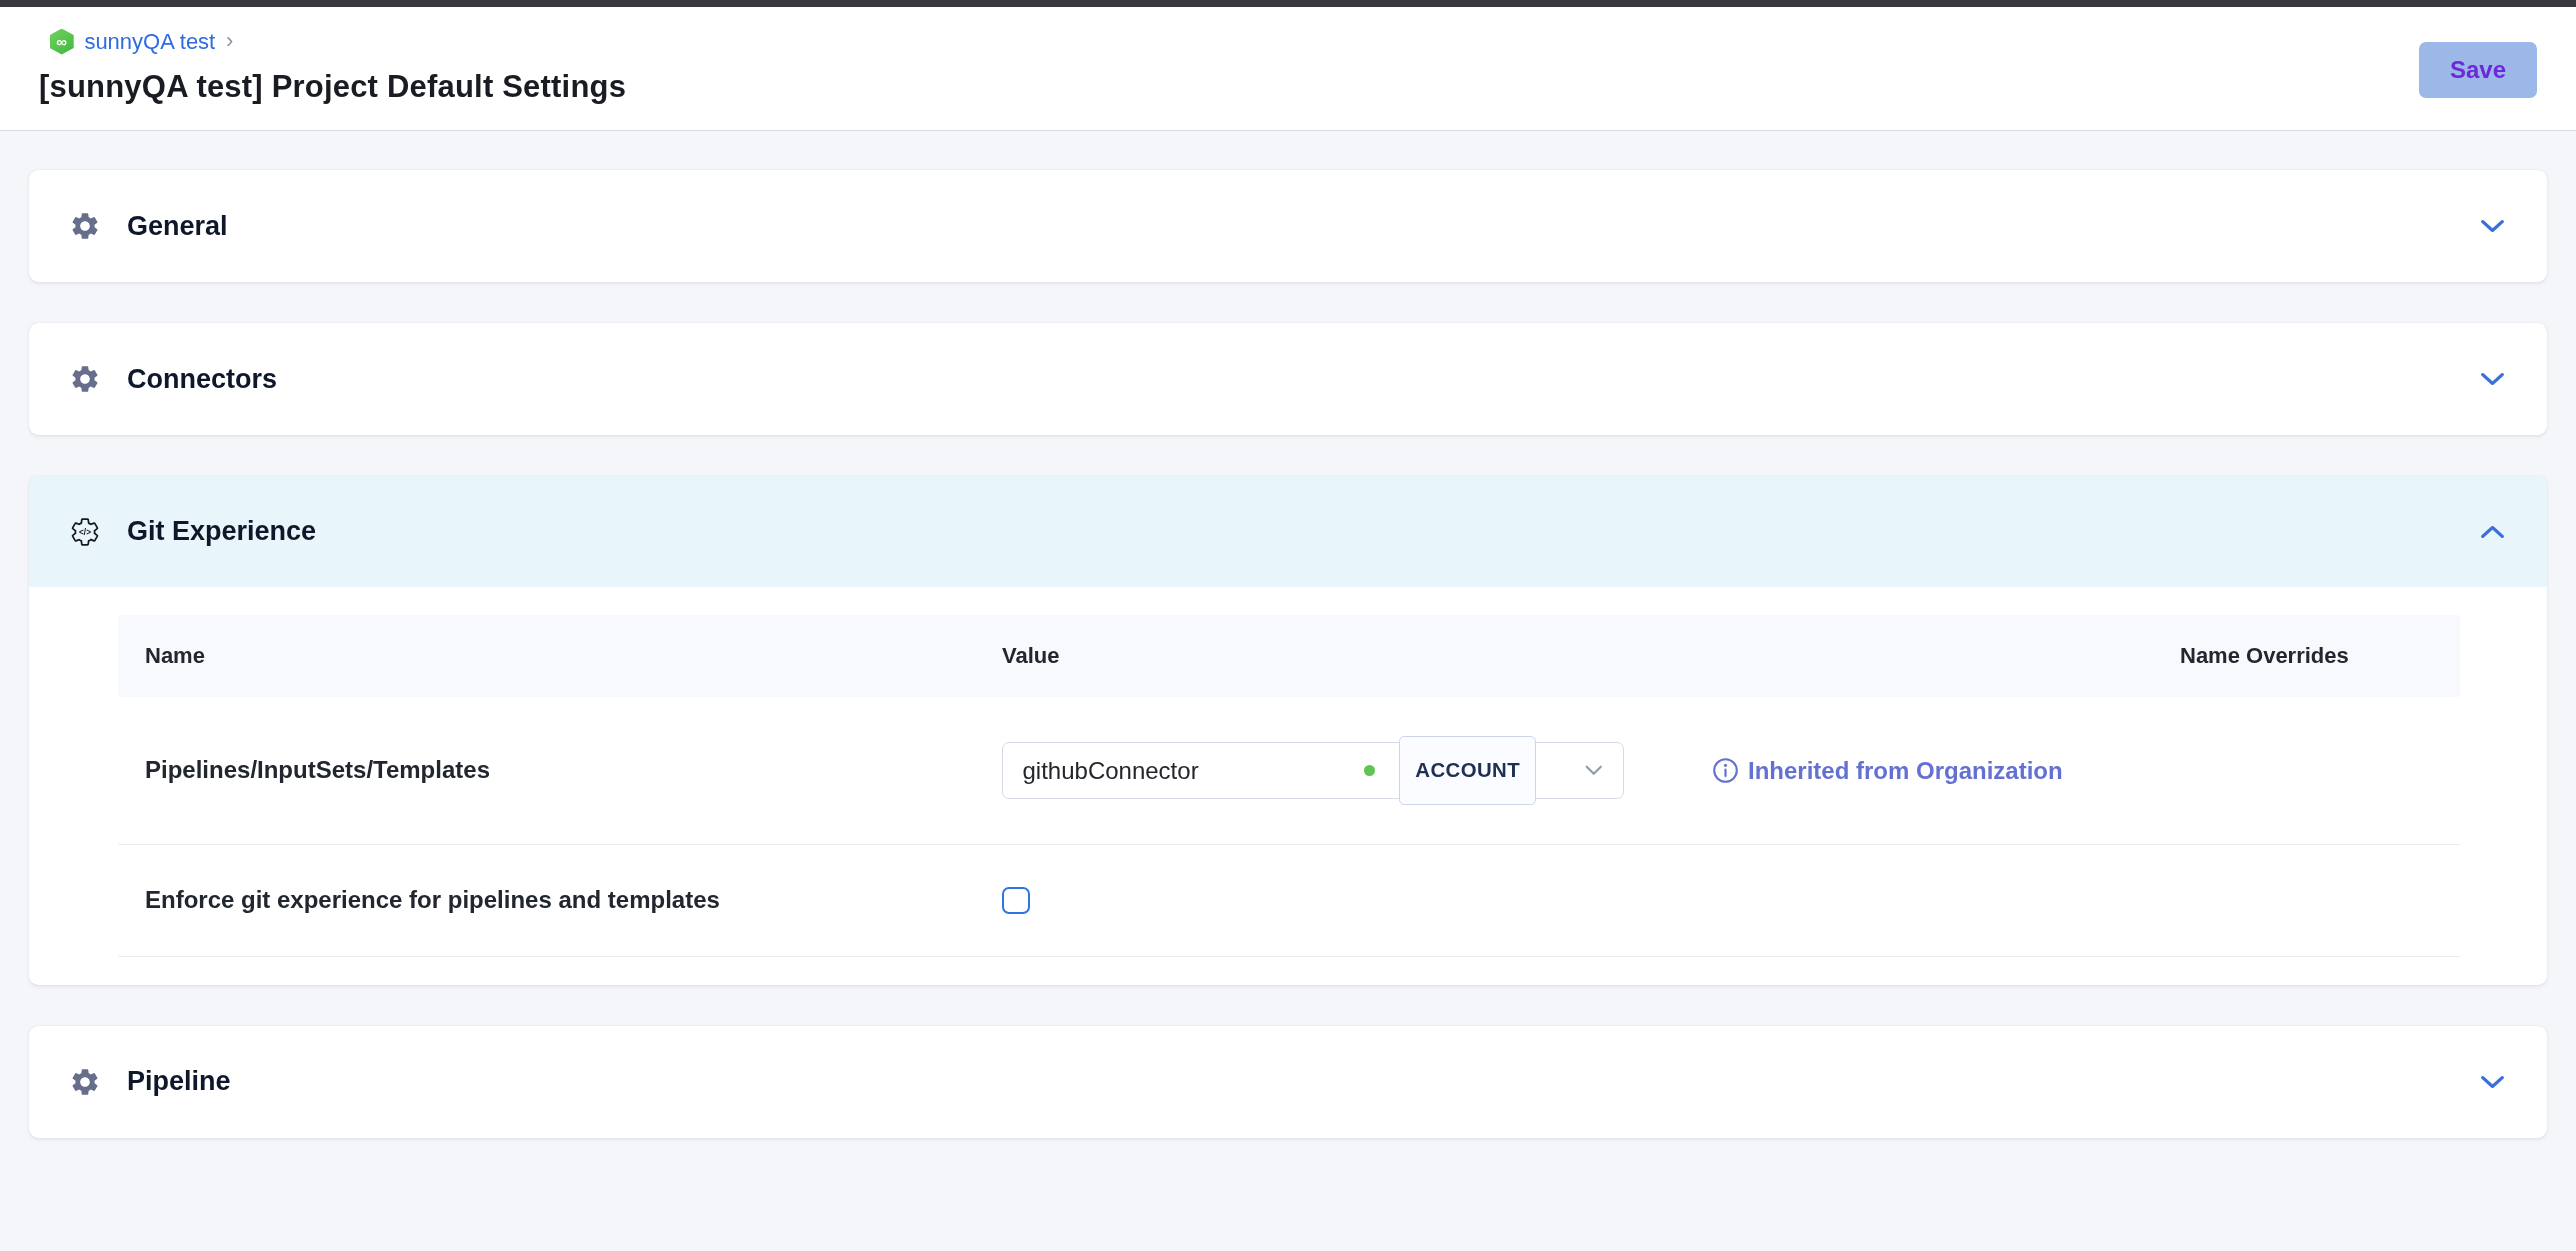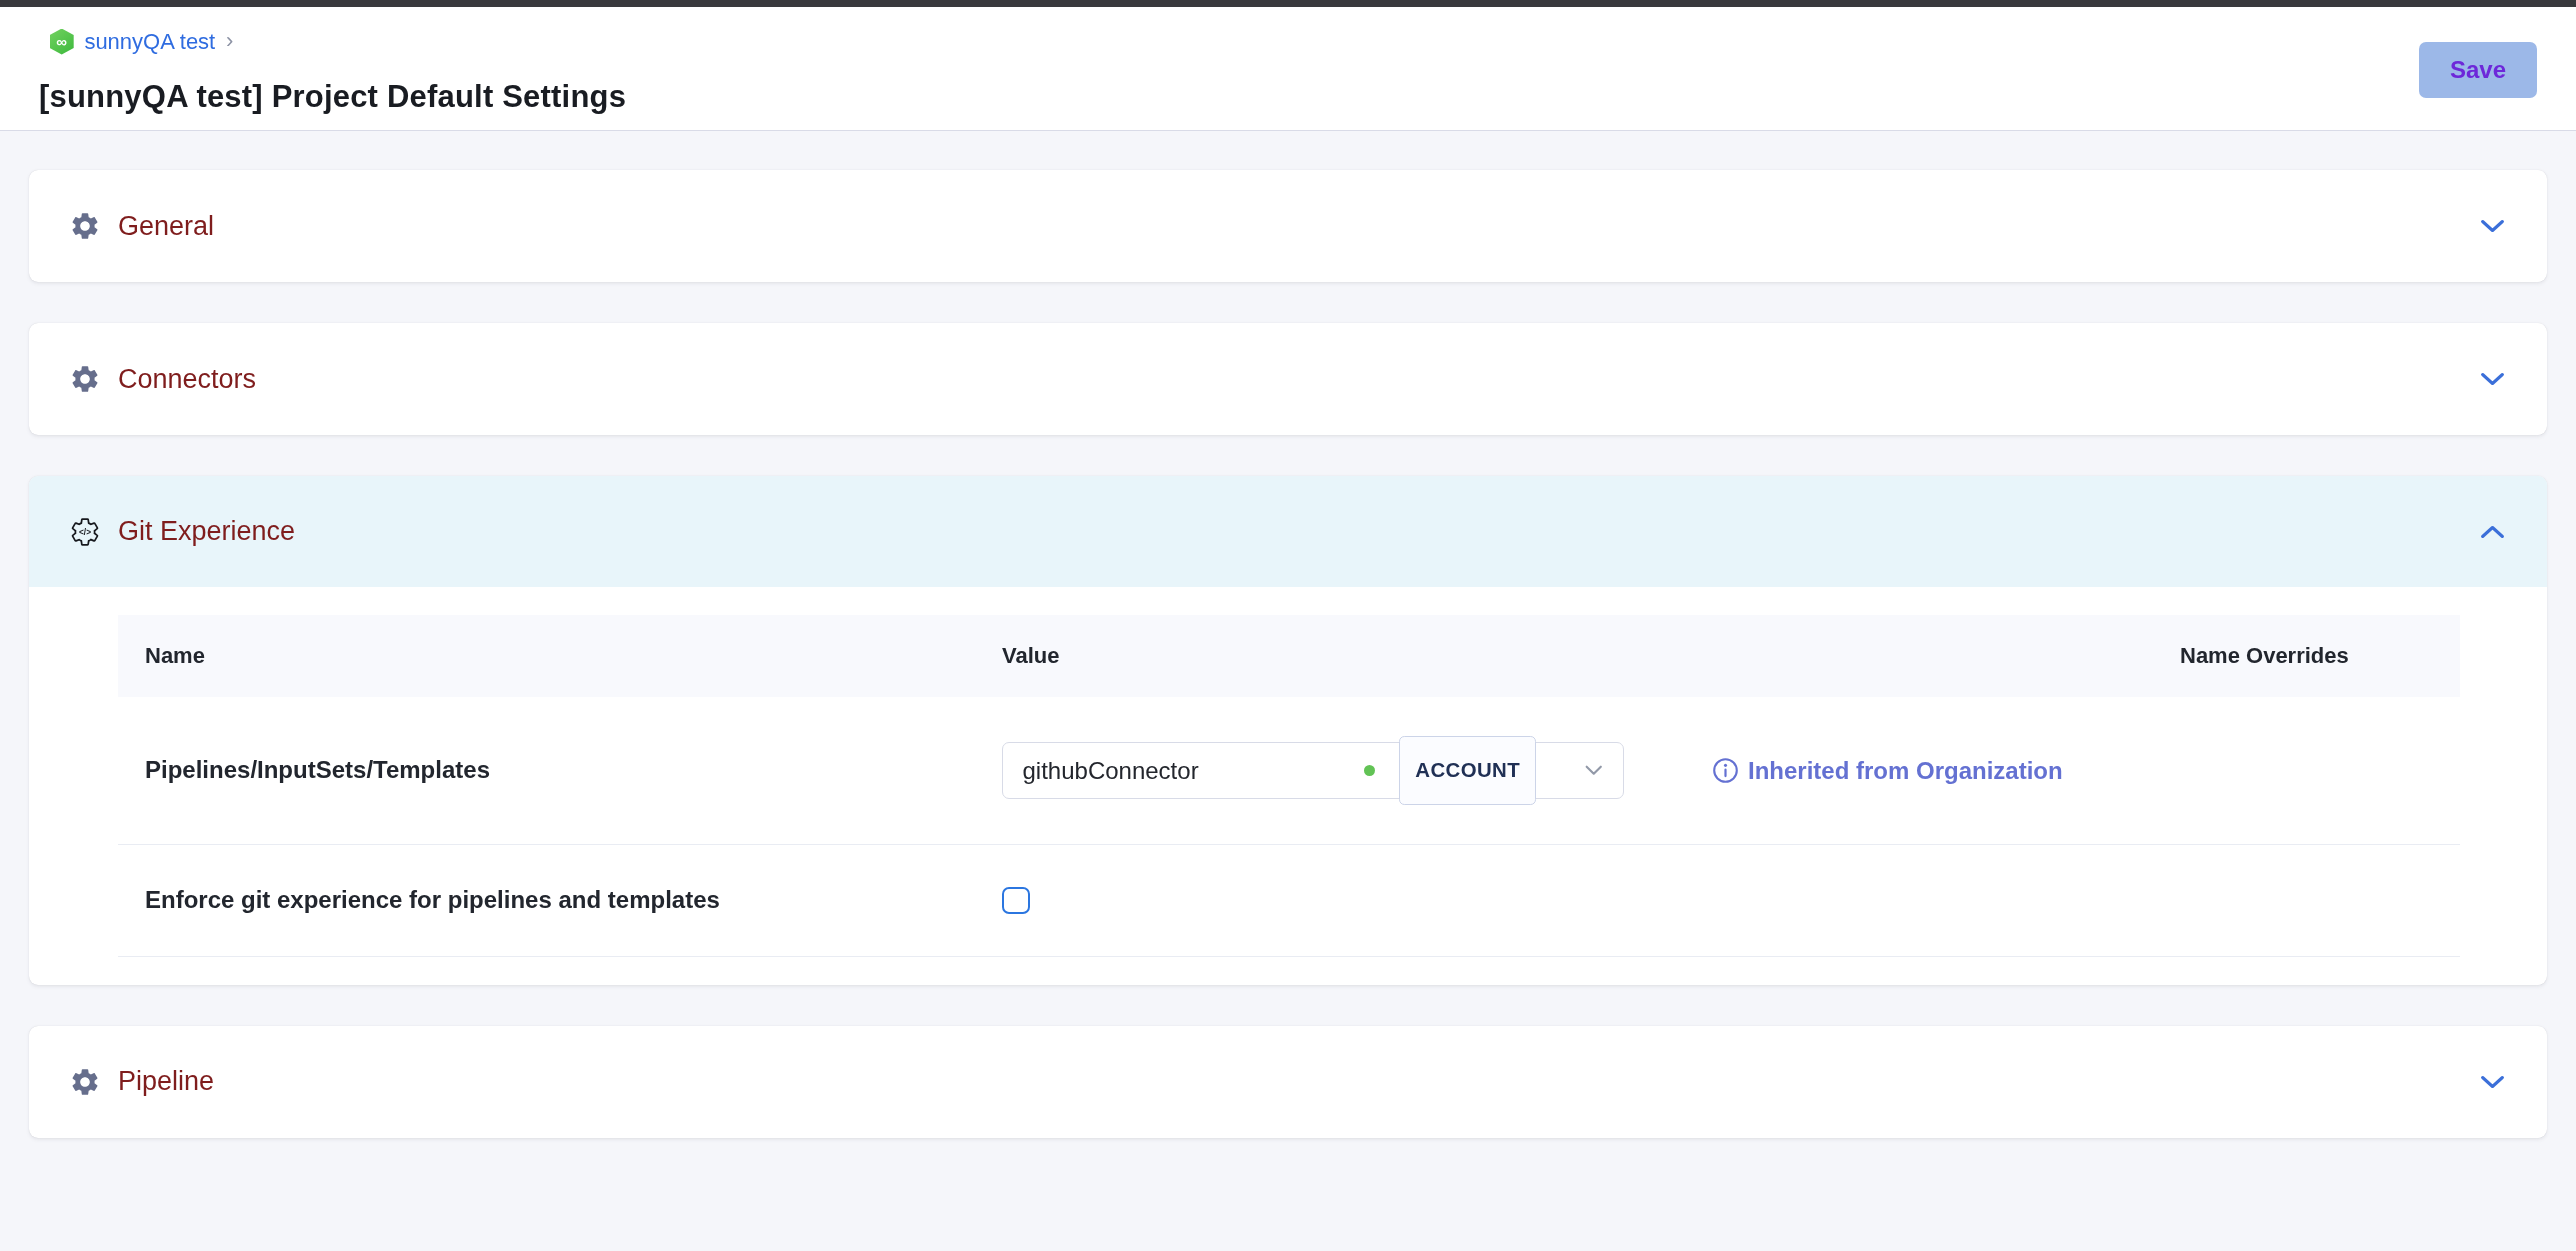--- a/index.html
+++ b/index.html
@@ -10,31 +10,31 @@
 
   header { position:relative; height:124px; background:#ffffff;
     border-bottom:1.8px solid #d9dbe7; padding:21px 39px 0 39px; }
   .crumb-row { display:flex; align-items:center; gap:10.7px; margin-left:10.7px; height:27px; }
   .hexagon { width:24px; height:26px; display:flex; align-items:center; justify-content:center;
     background:linear-gradient(140deg,#72d160,#3cb93c);
     clip-path:polygon(50% 0,100% 25%,100% 75%,50% 100%,0 75%,0 25%);
     color:#ffffff; font-size:15px; font-weight:700; line-height:1; }
   .crumb-link { color:#2f6ce0; font-size:22px; text-decoration:none; cursor:pointer; }
   .crumb-sep { color:#8d93a5; font-size:22px; font-weight:400; transform:translateY(-0.9px); }
-  .page-title { margin-top:24px; font-size:31px; font-weight:700; color:#191c22; letter-spacing:0.2px; }
+  .page-title { margin-top:14px; font-size:31px; font-weight:700; color:#191c22; letter-spacing:0.2px; }
   .save-btn { position:absolute; top:35px; right:39px; width:118px; height:56px;
     background:#9cb8e8; color:#6d28d9; border:none; border-radius:7px;
     font-family:inherit; font-size:24px; font-weight:700; cursor:pointer; }
 
   main { padding:39px 29px 0 29px; display:flex; flex-direction:column; gap:41px; }
 
   .card { background:#ffffff; border-radius:9px;
     box-shadow:0 0 0.9px rgba(40,41,61,.18), 0 1.8px 3.6px rgba(96,97,112,.10); }
   .card-head { display:flex; align-items:center; height:112px; padding:0 41px 0 40px; cursor:pointer; }
-  .card-head .sec-title { margin-left:17px; font-size:27px; font-weight:400; color:#7f1d1d; }
+  .card-head .sec-title { margin-left:26px; font-size:27px; font-weight:700; color:#0f172a; }
   .spacer { flex:1; }
   .gear { width:32px; height:32px; flex:none; }
   .chev { width:27px; height:18px; flex:none; }
 
   .git-head { background:#e8f5fa; border-radius:9px 9px 0 0; height:111px; }
 
   .git-table { margin:28px 87px 27.5px 89px; }
   .t-grid { display:grid; grid-template-columns:857px 710px 1fr 280px; align-items:center; }
   .t-head { height:82px; background:#f8f9fd; font-size:22px; font-weight:600; color:#22262e; }
   .t-row1 { height:148px; border-bottom:0.9px solid #e9ecf3; }

